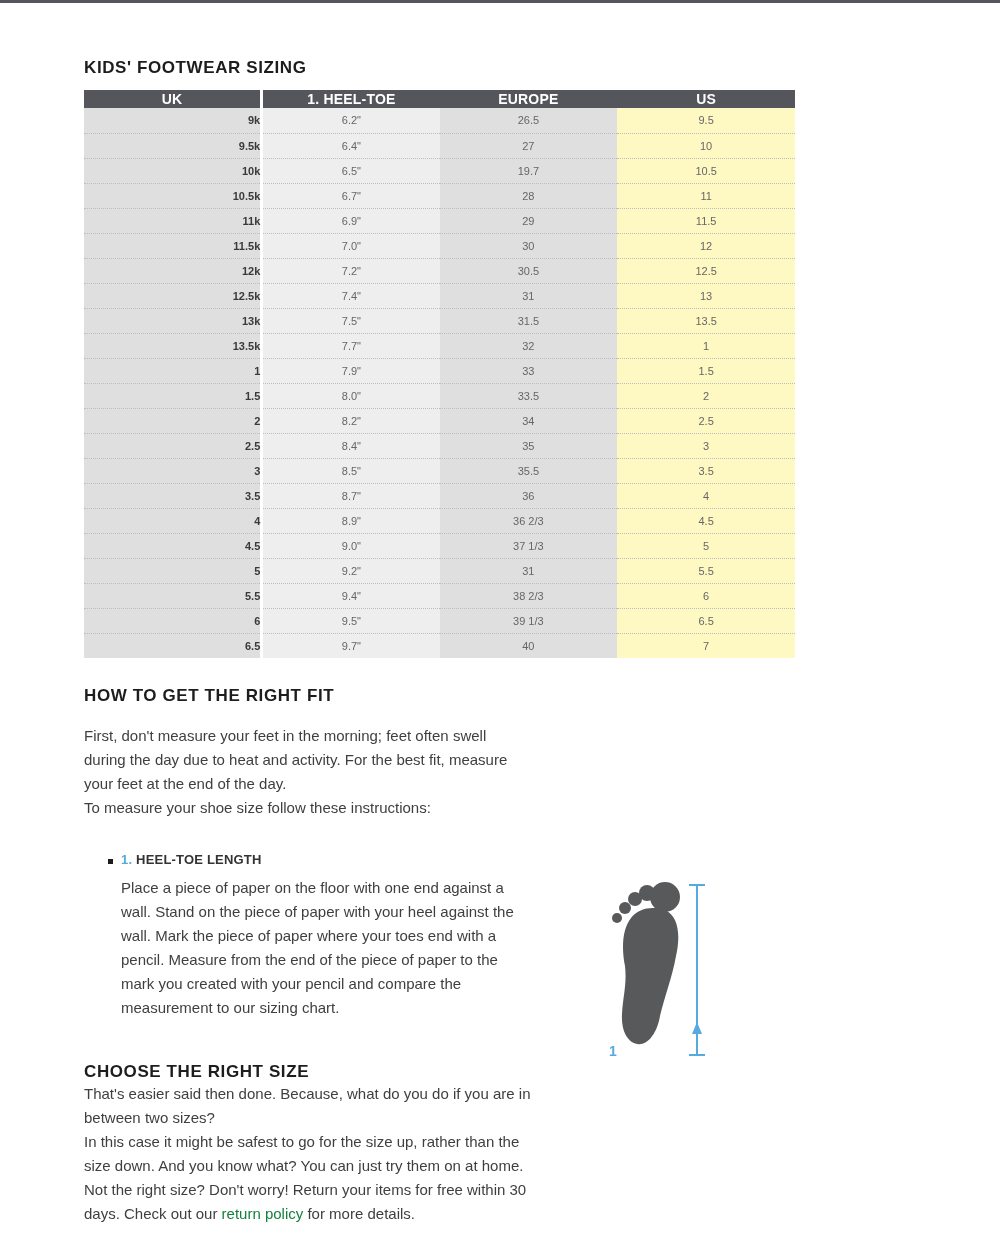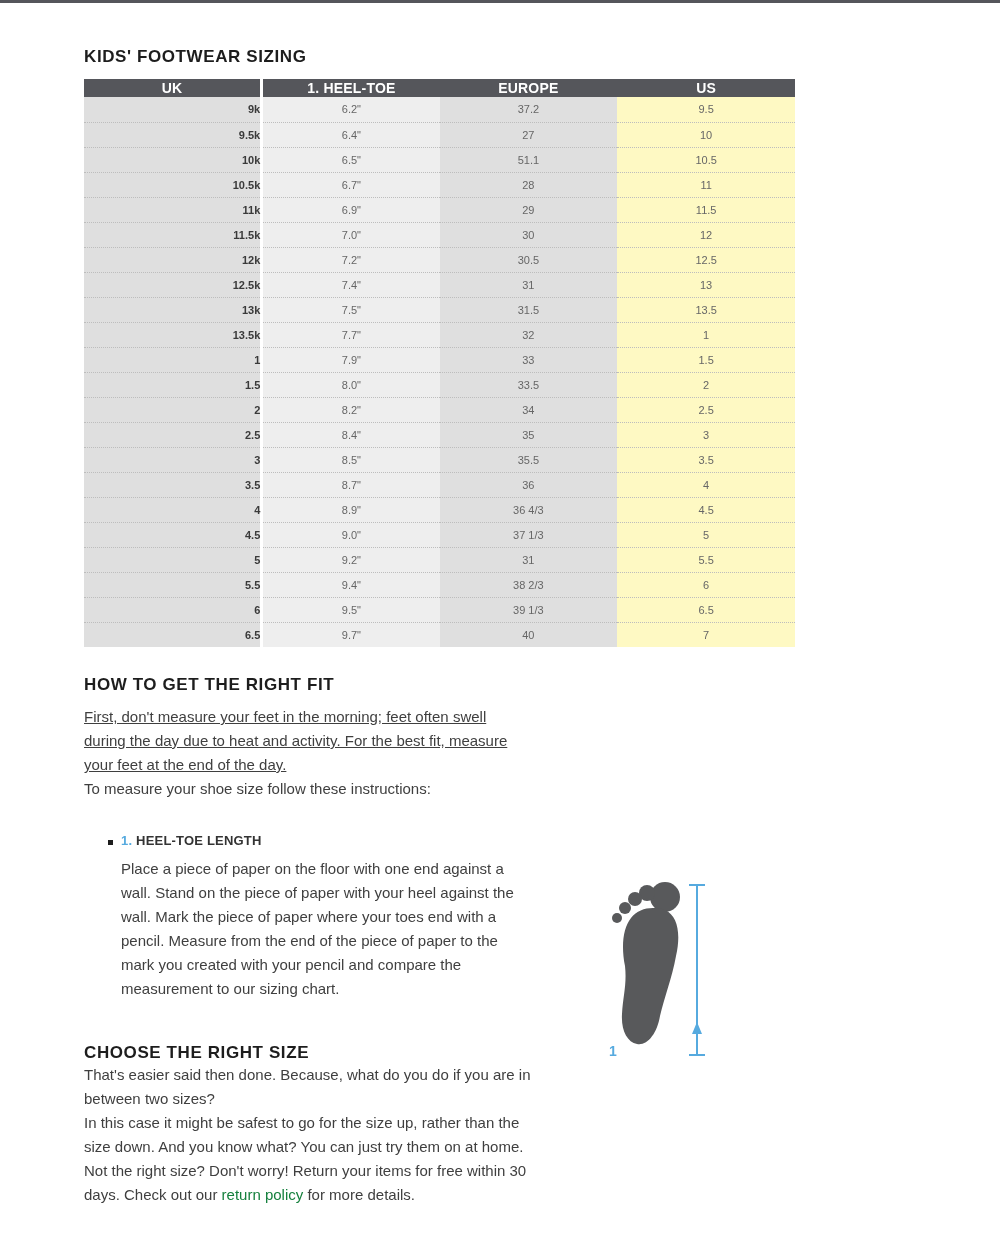--- a/index.html
+++ b/index.html
@@ -9,21 +9,21 @@
     position: relative;
     font-family: "Liberation Sans", sans-serif;
     color: #3f3f3f;
     overflow: hidden;
   }
   .top-rule {
     position: absolute; top: 0; left: 0;
     width: 100%; height: 3px;
     background: #55565b;
   }
-  .content { position: absolute; left: 84px; top: 0; width: 830px; }
+  .content { position: absolute; left: 84px; top: 11px; width: 830px; }
 
   h2.section-heading {
     font-family: "Liberation Sans", sans-serif;
     font-weight: 900;
     font-size: 17px;
     letter-spacing: 0.6px;
     color: #1d1d1d;
     text-transform: uppercase;
   }
   .title { margin-top: 47px; }
@@ -58,21 +58,21 @@
   table.size-table td:nth-child(3) { background: #dfdfdf; }
   table.size-table td:nth-child(4) { background: #fef9c3; }
 
   
   .fit-heading { margin-top: 28px; }
   p.body-text {
     font-size: 15px;
     line-height: 24px;
     color: #3f3f3f;
   }
-  .fit-para1 { margin-top: 10px; width: 432px; text-decoration: underline; }
+  .fit-para1 { margin-top: 18px; width: 432px; }
   .fit-para2 { width: 460px; }
 
   ul.instructions {
     list-style: none;
     margin-top: 21px;
     margin-left: 24px;
   }
   ul.instructions > li { position: relative; padding-left: 13px; margin-top: 32px; }
   ul.instructions > li::before {
     content: "";
@@ -113,33 +113,33 @@
           <th>UK</th>
           <th>1. HEEL-TOE</th>
           <th>EUROPE</th>
           <th>US</th>
         </tr>
     </thead>
     <tbody>
         <tr>
           <td>9k</td>
           <td>6.2"</td>
-          <td>37.2</td>
+          <td>26.5</td>
           <td>9.5</td>
         </tr>
         <tr>
           <td>9.5k</td>
           <td>6.4"</td>
           <td>27</td>
           <td>10</td>
         </tr>
         <tr>
           <td>10k</td>
           <td>6.5"</td>
-          <td>51.1</td>
+          <td>19.7</td>
           <td>10.5</td>
         </tr>
         <tr>
           <td>10.5k</td>
           <td>6.7"</td>
           <td>28</td>
           <td>11</td>
         </tr>
         <tr>
           <td>11k</td>
@@ -209,21 +209,21 @@
         </tr>
         <tr>
           <td>3.5</td>
           <td>8.7"</td>
           <td>36</td>
           <td>4</td>
         </tr>
         <tr>
           <td>4</td>
           <td>8.9"</td>
-          <td>36 4/3</td>
+          <td>36 2/3</td>
           <td>4.5</td>
         </tr>
         <tr>
           <td>4.5</td>
           <td>9.0"</td>
           <td>37 1/3</td>
           <td>5</td>
         </tr>
         <tr>
           <td>5</td>

